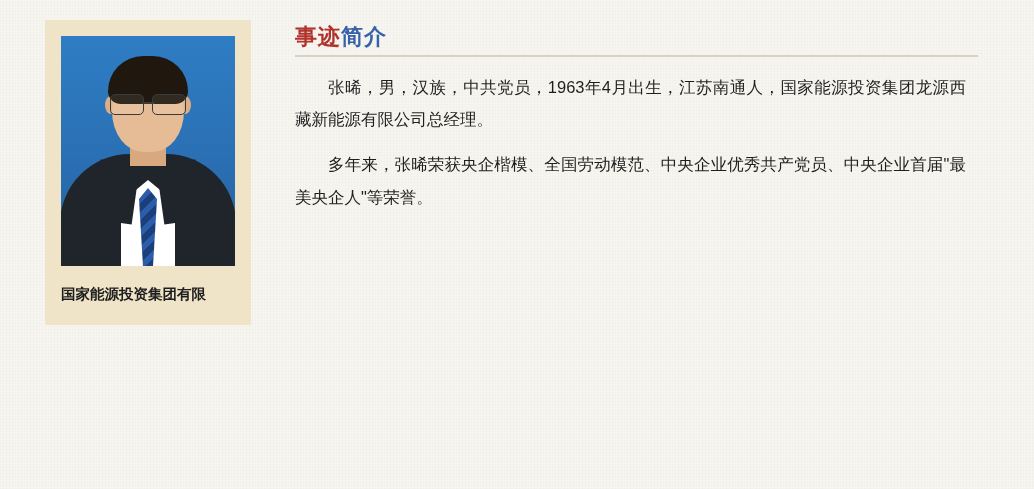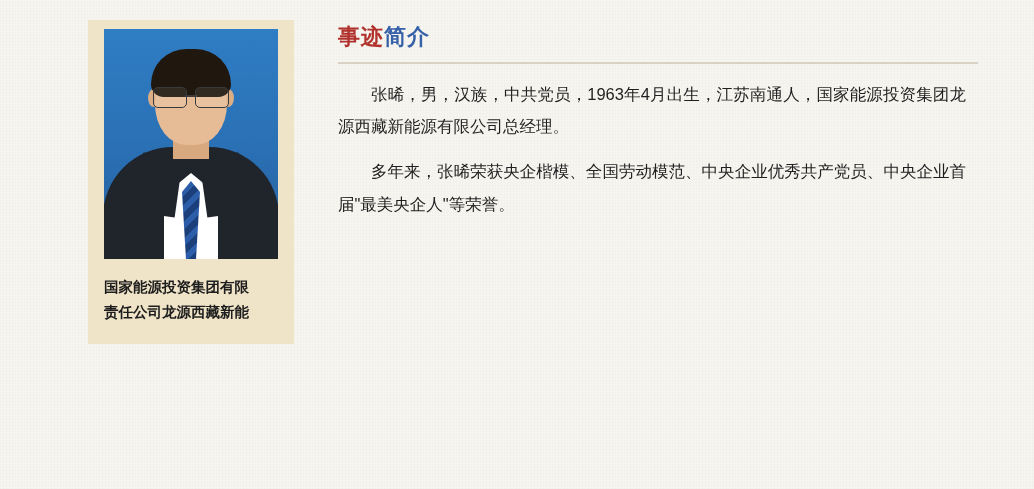--- a/index.html
+++ b/index.html
@@ -32,23 +32,23 @@
     display: flex;
     align-items: flex-start;
     padding: 0;
     height: 489px;
     box-sizing: border-box;
   }
 
   
   .profile-card {
     width: 206px;
-    margin: 20px 0 0 88px;
+    margin: 20px 0 0 45px;
     background: #f0e4c8;
-    padding: 9px 16px 18px 16px;
+    padding: 16px 16px 18px 16px;
     box-sizing: border-box;
     flex: 0 0 auto;
   }
   .portrait {
     width: 174px;
     height: 230px;
     background: linear-gradient(180deg, #2f7dc4 0%, #2a6fb3 55%, #245f9c 100%);
     position: relative;
     overflow: hidden;
   }
@@ -188,21 +188,21 @@
   .content {
     flex: 1 1 auto;
     margin: 22px 56px 0 44px;
     min-width: 0;
   }
   .section-heading {
     font-size: 22px;
     font-weight: bold;
     letter-spacing: 1px;
     border-bottom: 2px solid #d9d2c4;
-    padding-bottom: 10px;
+    padding-bottom: 3px;
     margin-bottom: 14px;
   }
   .section-heading .h-main { color: #b1322c; }
   .section-heading .h-sub { color: #3660a8; }
 
   .body-text p {
     margin: 0 12px 13px 0;
     font-size: 16.5px;
     line-height: 1.95;
     text-align: justify;
@@ -229,21 +229,20 @@
       <div class="hair"></div>
       <div class="glasses">
         <div class="lens l"></div>
         <div class="bridge"></div>
         <div class="lens r"></div>
       </div>
     </div>
 
     <div class="profile-text">
       <div>国家能源投资集团有限</div>
-      <div>责任公司龙源西藏新能</div>
     </div>
   </div>
 
   <div class="content">
     <div class="section-heading">
       <span class="h-main">事迹</span><span class="h-sub">简介</span>
     </div>
     <div class="body-text">
       <p>张晞，男，汉族，中共党员，1963年4月出生，江苏南通人，国家能源投资集团龙源西藏新能源有限公司总经理。</p>
       <p>多年来，张晞荣获央企楷模、全国劳动模范、中央企业优秀共产党员、中央企业首届"最美央企人"等荣誉。</p>

